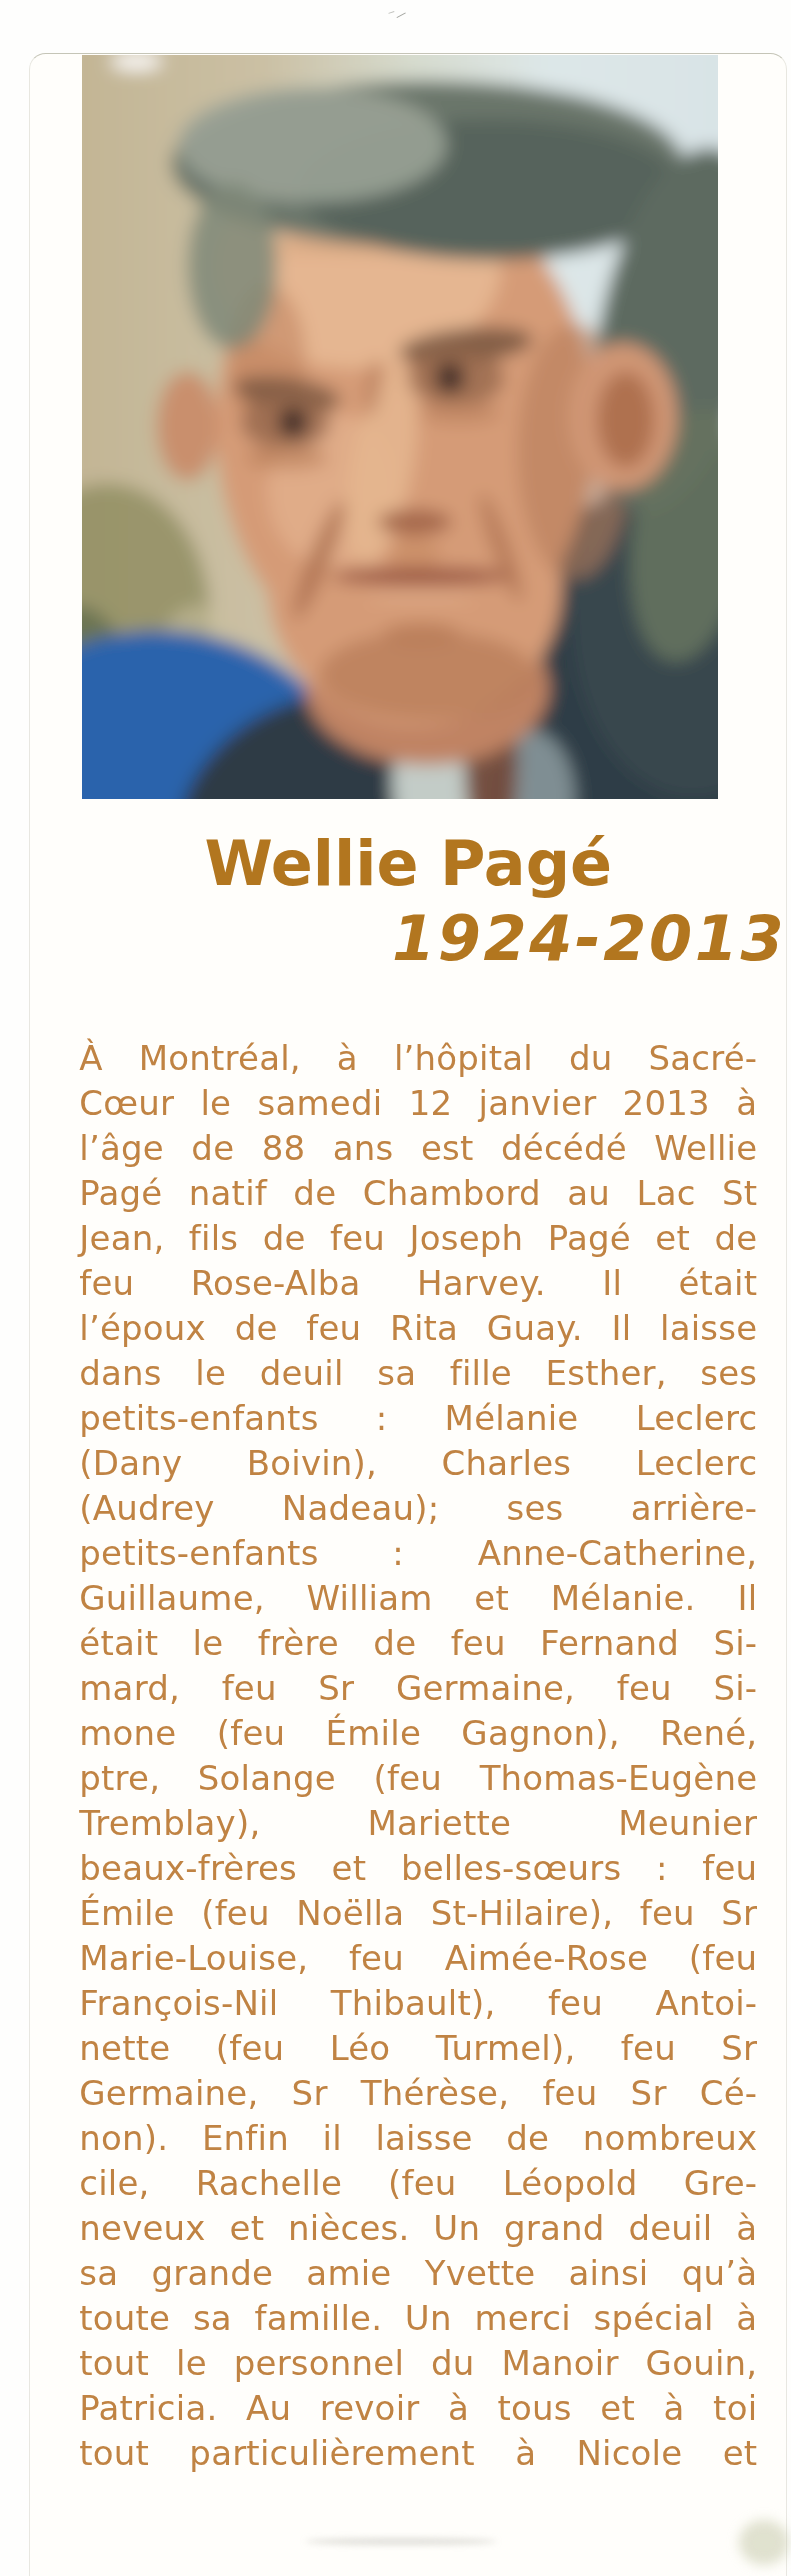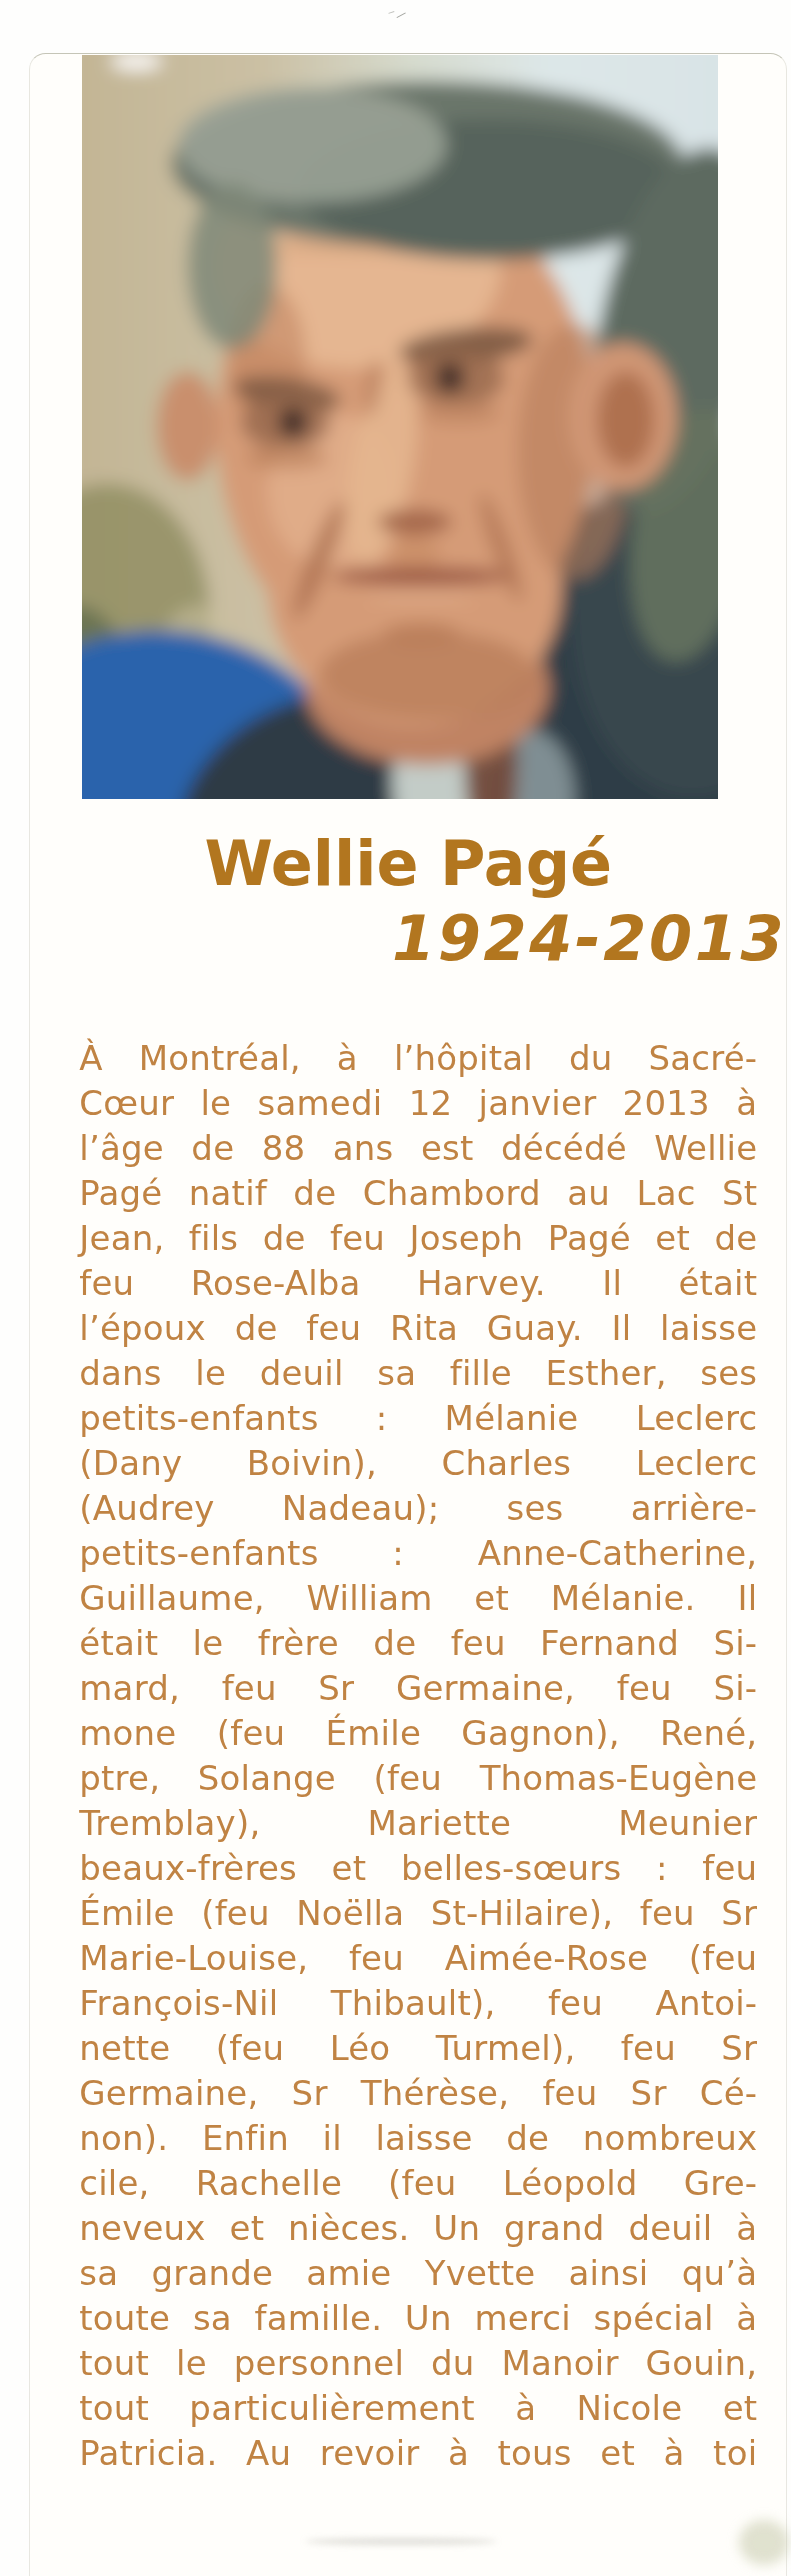--- a/index.html
+++ b/index.html
@@ -160,21 +160,21 @@
         <div class="ob-line">Marie-Louise, feu Aimée-Rose (feu</div>
         <div class="ob-line">François-Nil Thibault), feu Antoi-</div>
         <div class="ob-line">nette (feu Léo Turmel), feu Sr</div>
         <div class="ob-line">Germaine, Sr Thérèse, feu Sr Cé-</div>
         <div class="ob-line">non). Enfin il laisse de nombreux</div>
         <div class="ob-line">cile, Rachelle (feu Léopold Gre-</div>
         <div class="ob-line">neveux et nièces. Un grand deuil à</div>
         <div class="ob-line">sa grande amie Yvette ainsi qu’à</div>
         <div class="ob-line">toute sa famille. Un merci spécial à</div>
         <div class="ob-line">tout le personnel du Manoir Gouin,</div>
+        <div class="ob-line">Patricia. Au revoir à tous et à toi</div>
         <div class="ob-line">tout particulièrement à Nicole et</div>
-        <div class="ob-line">Patricia. Au revoir à tous et à toi</div>
       </div>
 
     <div class="smudge-1"></div>
     <div class="smudge-2"></div>
   </div>
 </div>
 
 
 </body></html>

